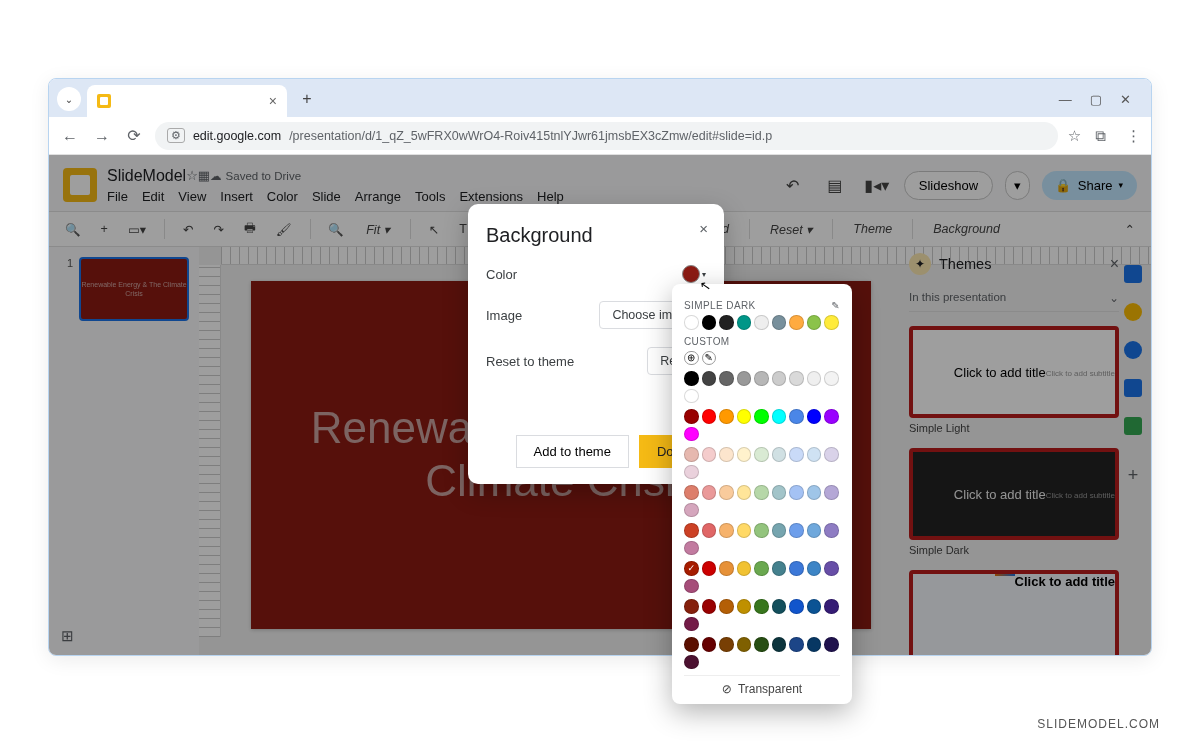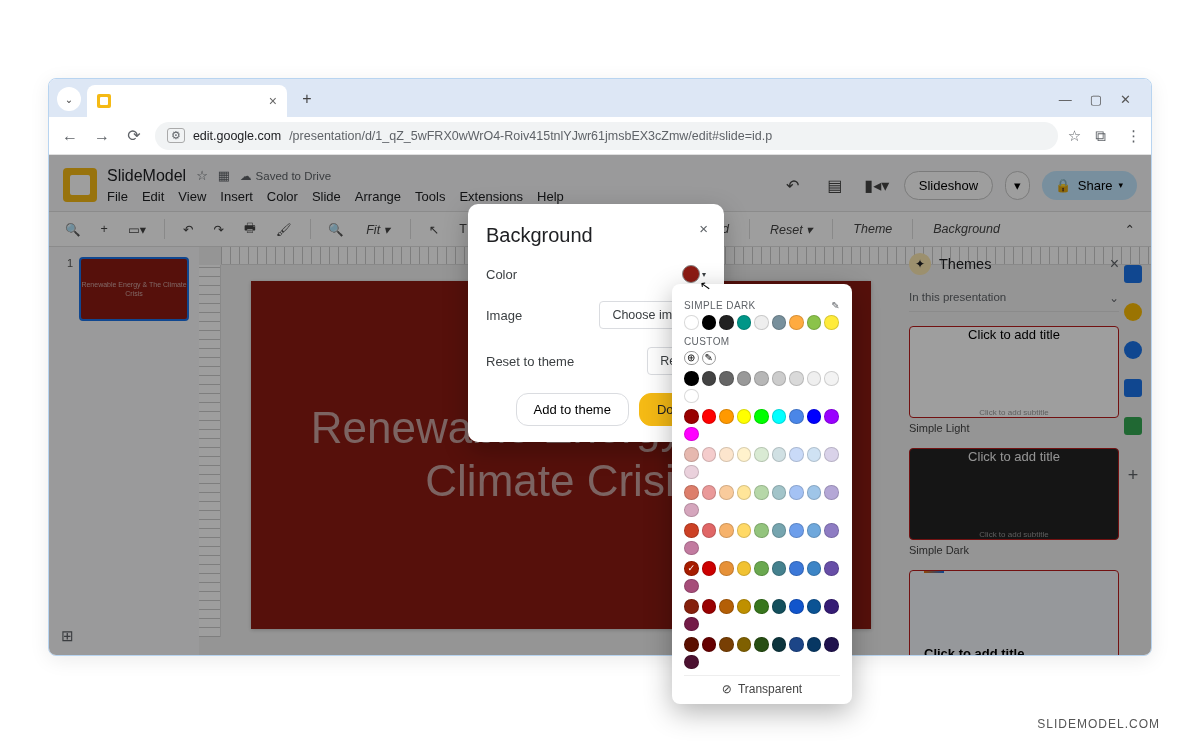--- a/index.html
+++ b/index.html
@@ -22,21 +22,21 @@
 .url-box .domain { color: #202124; }
 .addr-icons { display: flex; gap: 14px; color: #5f6368; font-size: 15px; }
 
 .app-area { position: relative; height: calc(100% - 76px); background: #f8f9fa; }
 .dimmer { position: absolute; inset: 0; background: rgba(0,0,0,0.38); z-index: 50; }
 
 .app-header { height: 56px; display: flex; align-items: center; padding: 4px 14px 0 14px; gap: 10px; }
 .app-logo { width: 34px; height: 34px; background: #f5ba15; border-radius: 4px; position:relative;}
 .app-logo::after{content:"";position:absolute;inset:7px;background:#fff;border-radius:2px;}
 .title-block { display:flex; flex-direction:column; gap:2px;}
-.doc-title-row { display:flex; align-items:center; gap:10px; font-size: 16px; color:#202124;}
+.doc-title-row { display:flex; align-items:center; font-size: 16px; color:#202124;}
 .doc-title-row .muted-icon{ font-size:13px; color:#5f6368;}
 .saved { font-size: 11.5px; color: #5f6368; display:flex;align-items:center;gap:4px;}
 .menubar { display:flex; gap:14px; font-size:13px; color:#202124; margin-top:2px;}
 .hdr-right { margin-left:auto; display:flex; align-items:center; gap:12px;}
 .pill-btn { border:1px solid #c7c7c7; border-radius:20px; padding:6px 14px; font-size:13px; background:#fff; display:flex;align-items:center;gap:6px;}
 .share-btn { background:#c2e7ff; border:none; border-radius:20px; padding:7px 14px; font-size:13px; display:flex;align-items:center;gap:6px;}
 .icon-pill{ width:30px;height:30px;display:flex;align-items:center;justify-content:center;border-radius:50%;color:#444;font-size:16px;}
 
 .toolbar { height: 36px; border-top:1px solid #e0e0e0; border-bottom:1px solid #e0e0e0; display:flex; align-items:center; padding:0 10px; gap:8px; font-size:12.5px; color:#444; background:#fff;}
 .tb-btn { padding:3px 6px; display:flex;align-items:center;gap:3px;}
@@ -53,42 +53,42 @@
 .ruler-h { position:absolute; top:0; left:22px; right:0; height:18px; background:#fff; border-bottom:1px solid #ddd; background-image: repeating-linear-gradient(90deg,#ccc 0,#ccc 1px,transparent 1px,transparent 9px);}
 .ruler-v { position:absolute; top:18px; left:0; width:22px; bottom:18px; background:#fff; border-right:1px solid #ddd; background-image: repeating-linear-gradient(0deg,#ccc 0,#ccc 1px,transparent 1px,transparent 9px);}
 .slide { position:absolute; top:34px; left:52px; width:620px; height:348px; background:#8c1b13; box-shadow:0 1px 4px rgba(0,0,0,0.2); display:flex;align-items:center;justify-content:center;}
 .slide-title { font-size:44px; color:#c9a29f; text-align:center; font-weight:400; line-height:1.2;}
 
 .right-rail { position:absolute; top:92px; right:32px; bottom:0; width:210px; padding:0;}
 .themes-hdr { display:flex; align-items:center; gap:8px; padding:6px 0 10px 0; font-size:14.5px; color:#202124;}
 .themes-hdr .tclose{ margin-left:auto; font-size:16px; color:#5f6368;}
 .orange-circle{width:22px;height:22px;border-radius:50%;background:#fce8b2;display:flex;align-items:center;justify-content:center;font-size:12px;}
 .in-pres { font-size:11.5px; color:#5f6368; padding:6px 0; display:flex; justify-content:space-between; border-bottom:1px solid #e0e0e0;}
-.theme-card { width:100%; height:92px; margin-top:14px; border:1px solid #b91c1c; border-radius:4px; background:#fff; display:flex;flex-direction:column;align-items:center;justify-content:space-between; font-size:13px;}
+.theme-card { width:100%; height:92px; margin-top:14px; border:4px solid #b91c1c; border-radius:4px; background:#fff; display:flex;flex-direction:row;align-items:center;justify-content:flex-end; font-size:13px;}
 .theme-card.dark{ background:#222; color:#eee;}
 .theme-card.blue{ background:#f3f6fb; align-items:flex-start; padding-left:14px; font-weight:bold;}
 .theme-sub{ font-size:8px; color:#999; margin-top:2px; font-weight:normal;}
 .theme-label{ font-size:11px; color:#444; margin-top:4px;}
 
 .side-icons { position:absolute; top:110px; right:4px; width:28px; display:flex; flex-direction:column; gap:20px; align-items:center;}
 .side-ico { width:18px; height:18px; border-radius:3px;}
 
 .grid-btn { position:absolute; bottom:10px; left:12px; font-size:15px; color:#5f6368;}
 
 
 .dialog { position:absolute; z-index:60; top:204px; left:468px; width:256px; background:#fff; border-radius:10px; box-shadow:0 8px 24px rgba(0,0,0,0.25); padding:20px 18px 16px 18px; font-size:13px;}
 .dialog h2 { font-size:20px; font-weight:400; color:#202124; margin-bottom:18px;}
 .dialog .dclose{ position:absolute; top:16px; right:16px; font-size:15px; color:#5f6368;}
 .drow { display:flex; align-items:center; justify-content:space-between; margin-bottom:18px; color:#3c4043;}
 .drow .small-btn{ border:1px solid #dadce0; border-radius:4px; padding:6px 12px; font-size:12.5px; background:#fff;}
 .color-chip{ width:18px;height:18px;border-radius:50%;background:#8c1b13; border:1px solid #888; display:inline-block; vertical-align:middle;}
 .chip-dd{ display:flex;align-items:center;gap:2px;}
 .chip-dd .tri{ font-size:8px;}
 .dactions { display:flex; justify-content:flex-end; gap:10px; margin-top:6px;}
-.dactions .btn{ border:1px solid #dadce0; border-radius:12px; padding:8px 17px; font-size:13px; background:#fff;}
+.dactions .btn{ border:1px solid #dadce0; border-radius:0; padding:8px 17px; font-size:13px; background:#fff;margin-top:42px;}
 .dactions .btn.primary{ background:#f5ba15; border-color:#f5ba15; color:#202124;}
 
 
 .picker { position:absolute; z-index:70; top:284px; left:672px; width:180px; background:#fff; border-radius:8px; box-shadow:0 8px 28px rgba(0,0,0,0.3); padding:10px 12px 8px 12px; font-size:11px;}
 .ptabs { display:flex; gap:24px; border-bottom:1px solid #eee; margin-bottom:8px; font-size:12.5px;}
 .ptab{ padding:4px 2px 6px 2px; color:#5f6368;}
 .ptab.active{ color:#202124; border-bottom:2px solid #f5ba15; font-weight:500;}
 .prow-label{ display:flex; justify-content:space-between; color:#5f6368; font-size:10px; letter-spacing:0.4px; margin:6px 0 4px 0;}
 .swatch-row{ display:flex; gap:3px; flex-wrap:wrap; margin-bottom:6px;}
 .sw{ width:14.5px; height:14.5px; border-radius:50%; border:1px solid rgba(0,0,0,0.15);}

